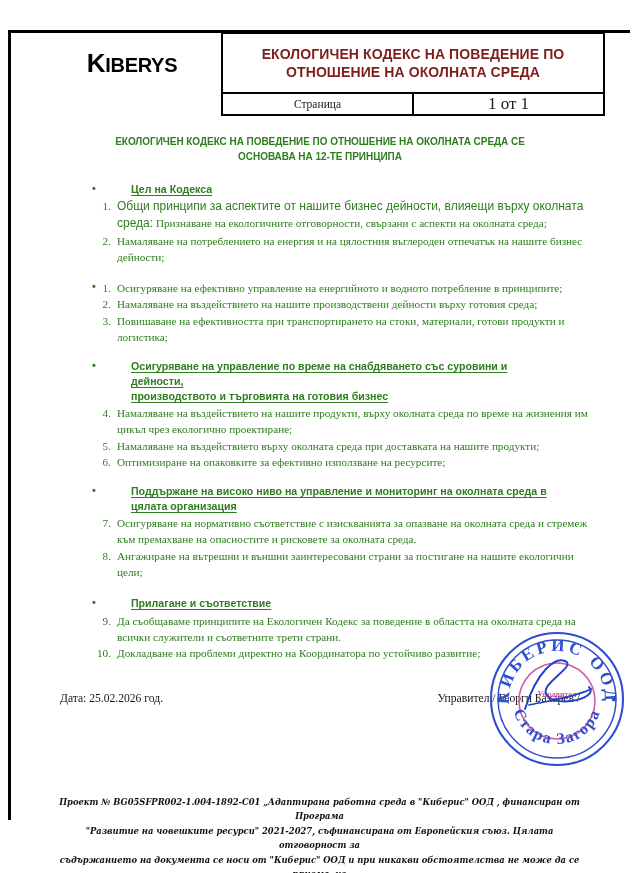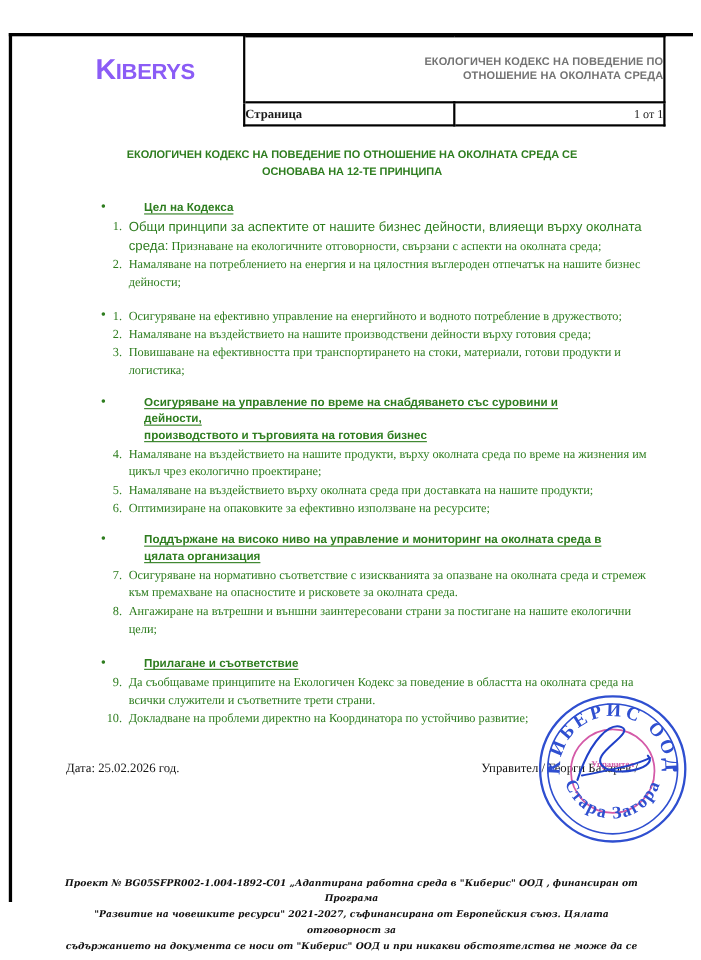--- a/index.html
+++ b/index.html
@@ -47,21 +47,21 @@
   }
   .logo-cell {
     width: 178px;
     height: 58px;
     text-align: center;
     border-left: none !important;
     border-top: none !important;
     border-bottom: none !important;
   }
   .logo-text {
-    color: #8b5cf6;
+    color: #000000;
     font-family: "Liberation Sans", sans-serif;
     font-weight: bold;
     font-style: normal;
     font-size: 21px;
     letter-spacing: -0.3px;
     display: inline-block;
     line-height: 1;
   }
   .logo-text .cap {
     font-size: 26px;
@@ -70,38 +70,36 @@
     font-size: 20px;
   }
   .title-cell {
     height: 58px;
     text-align: center;
     padding: 2px 6px 4px 6px;
   }
   .doc-title {
     font-family: "Liberation Sans", sans-serif;
     font-weight: bold;
-    font-size: 10px;
+    font-size: 14px;
     line-height: 1.32;
-    color: #737373;
+    color: #7f1d1d;
     letter-spacing: 0.1px;
-    text-align: right;
   }
   .page-label-cell {
     width: 66px;
     height: 19px;
-    text-align: left;
+    text-align: center;
     font-size: 11.5px;
     padding: 1px 3px;
-    font-weight: bold;
   }
   .page-value-cell {
     height: 19px;
-    text-align: right;
-    font-size: 11px;
+    text-align: center;
+    font-size: 17px;
     padding: 1px 7px;
   }
   .spacer-cell {
     border: none !important;
     height: 19px;
   }
 
   
   .doc-heading {
     position: absolute;
@@ -275,21 +273,21 @@
   </div>
 
   <div class="gap-md"></div>
 
   <div class="section">
     <div class="bullet-head">
       <span class="marker">•</span>
     </div>
     <ol class="num-list">
       <li>
-        <span class="num">1.</span><span>Осигуряване на ефективно управление на енергийното и водното потребление в дружеството;</span>
+        <span class="num">1.</span><span>Осигуряване на ефективно управление на енергийното и водното потребление в принципите;</span>
       </li>
       <li>
         <span class="num">2.</span><span>Намаляване на въздействието на нашите производствени дейности върху готовия среда;</span>
       </li>
       <li>
         <span class="num">3.</span><span>Повишаване на ефективността при транспортирането на стоки, материали, готови продукти  и логистика;</span>
       </li>
     </ol>
   </div>
 

